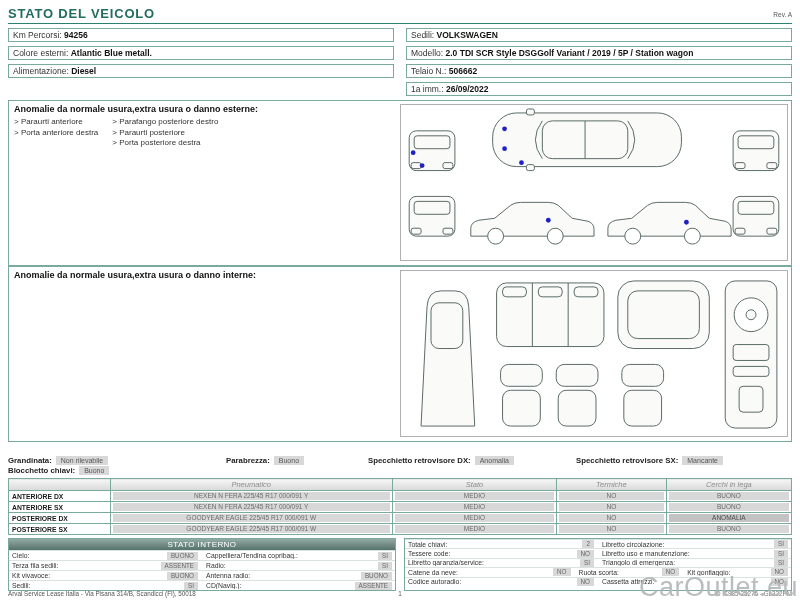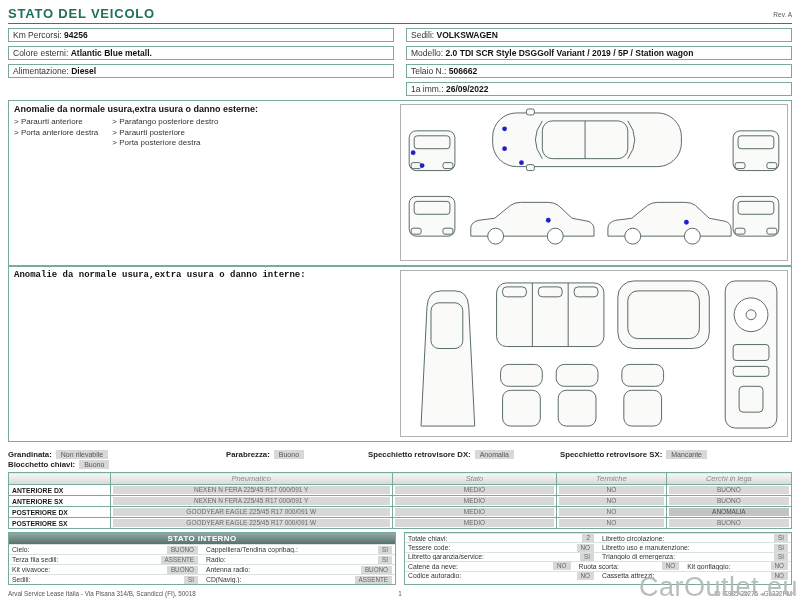--- a/index.html
+++ b/index.html
@@ -12,47 +12,47 @@
   .rev{font-size:6.5px;color:#555;margin-top:2px;}
   .rule{border-top:1px solid #2a8071;margin:2px 0 4px;}
 
   .info{display:flex;gap:12px;}
   .col{flex:1;min-width:0;}
   .field{border:1px solid #7aa99e;margin-bottom:4px;padding:1px 4px;font-size:8.5px;line-height:10px;min-height:12px;color:#333;}
   .field .fvalue{font-weight:bold;color:#111;}
 
   .panel{border:1px solid #7aa99e;position:relative;padding:3px 5px;}
   .panel.ext{height:166px;}
-  .panel.int{height:176px;font-family:Liberation Mono, monospace;}
+  .panel.int{height:176px;}
   .ptitle{font-size:9px;font-weight:bold;color:#111;}
   .lists{display:flex;gap:14px;margin-top:3px;}
   .lists ul{list-style:none;font-size:8px;color:#333;line-height:10.5px;}
   .dbox{position:absolute;top:3px;right:3px;width:388px;border:1px solid #b0b0b0;background:#fff;}
   .ext .dbox{height:157px;}
   .int .dbox{height:167px;}
   .dbox svg{display:block;width:100%;height:100%;}
 
-  .cond{margin-top:7px;}
+  .cond{margin-top:13px;}
   .cond-row{display:flex;align-items:center;height:10px;}
   .cond-pair{display:flex;align-items:center;gap:4px;min-width:0;}
-  .cp1{width:218px;}.cp2{width:142px;}.cp3{width:192px;}
+  .cp1{width:218px;}.cp2{width:142px;}.cp3{width:208px;}
   .clabel{font-weight:bold;color:#222;font-size:7.8px;white-space:nowrap;}
   .cchip{background:#d8d8d8;color:#555;font-size:7px;padding:0 5px;line-height:9px;white-space:nowrap;}
 
   table.tires{width:100%;border-collapse:collapse;margin-top:3px;table-layout:fixed;}
   .tires td{border:1px solid #7aa99e;padding:0;overflow:hidden;}
   .tires .hrow td{background:linear-gradient(#f6f6f6,#d9d9d9);color:#8b8b8b;text-align:center;font-size:7.5px;height:12px;font-style:italic;}
   .tires .brow td{height:10px;background:#fff;}
   .tires .pos{font-weight:bold;font-size:6.8px;padding-left:3px;color:#1a1a1a;white-space:nowrap;}
   .chip{display:block;background:#d8d8d8;color:#6a6a6a;text-align:center;font-size:6.5px;line-height:8px;margin:1px 2px;white-space:nowrap;}
   .chip.dark{background:#c3c3c3;color:#4d4d4d;}
 
   .bottom{display:flex;gap:8px;margin-top:3px;}
   .section{flex:1;border:1px solid #7aa99e;min-width:0;}
-  .shead{height:11px;background:linear-gradient(#93aaa4,#55726a);color:#fff;font-weight:bold;font-size:8px;text-align:center;line-height:11px;letter-spacing:.4px;}
+  .shead{height:11px;background:linear-gradient(#93aaa4,#55726a);color:#fff;font-weight:normal;font-size:8px;text-align:center;line-height:11px;letter-spacing:.4px;}
   .srow{display:flex;gap:8px;align-items:center;height:10px;padding:0 3px;border-top:1px solid #d7e4e0;}
   .documenti .srow{height:9.4px;}
   .spair{flex:1;display:flex;justify-content:space-between;align-items:center;min-width:0;gap:3px;}
   .spair.sm{flex:.62;}
   .slabel{font-size:6.8px;color:#333;white-space:nowrap;overflow:hidden;}
   .schip{background:#d8d8d8;color:#666;font-size:6.3px;padding:0 4px;line-height:8px;white-space:nowrap;}
 
   .footer{position:absolute;left:8px;right:8px;bottom:3px;display:flex;justify-content:space-between;font-size:6.3px;color:#555;}
   .pageno{position:absolute;left:50%;transform:translateX(-50%);}
   .docid{color:#777;}

